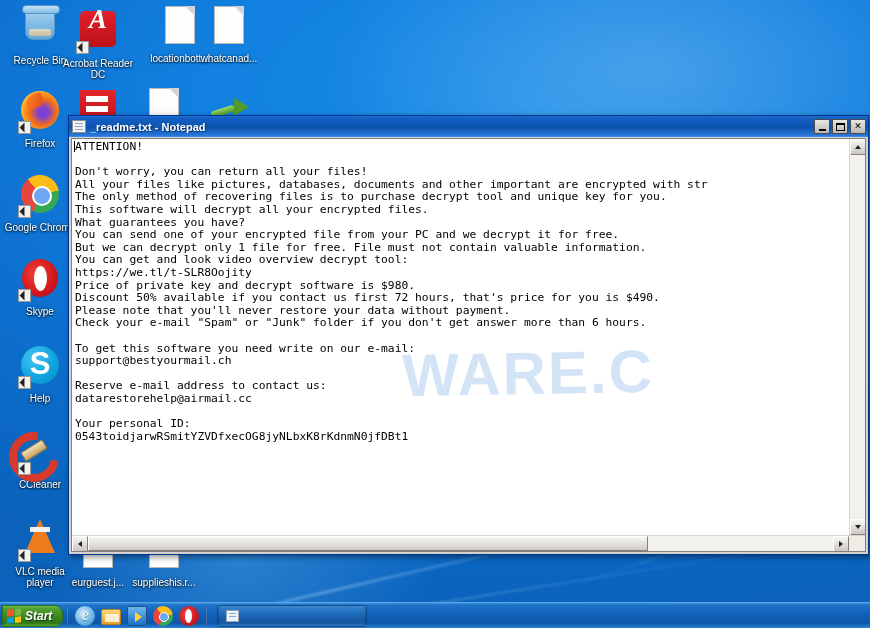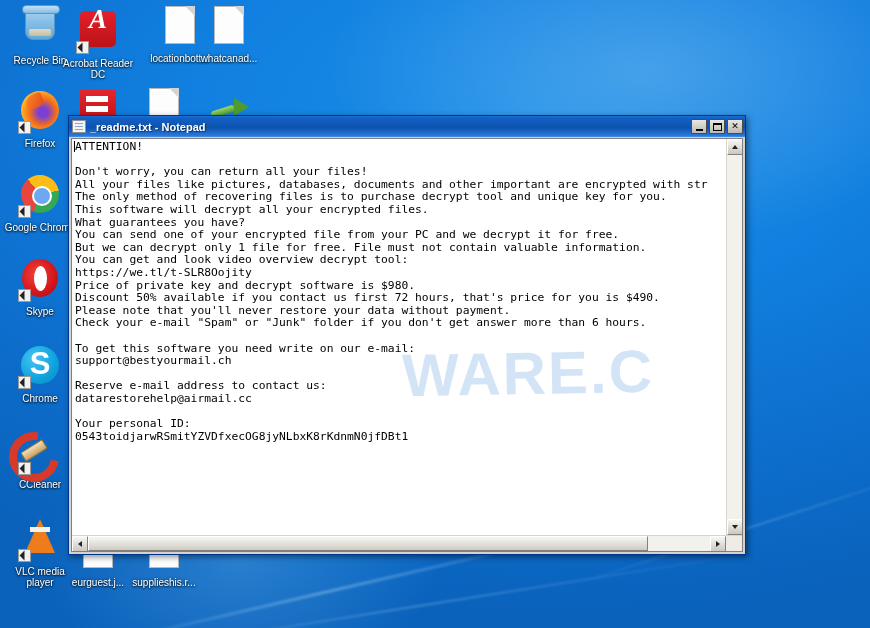--- a/index.html
+++ b/index.html
@@ -204,21 +204,21 @@
     content:""; position:absolute; right:0; top:4px;
     border-left: 15px solid #4f9b2c;
     border-top: 9px solid transparent;
     border-bottom: 9px solid transparent;
   }
 
   
   #notepad {
     position: absolute;
     left: 68px; top: 115px;
-    width: 678px; height: 440px;
+    width: 801px; height: 440px;
     background: #d6d3ce;
     border: 1px solid #00358f;
     box-shadow: 2px 2px 6px rgba(0,0,0,.45);
     display: flex; flex-direction: column;
   }
   .titlebar {
     height: 21px;
     background: linear-gradient(180deg, #1f6fd4 0%, #1360c4 10%, #0d53ae 55%, #2a7ade 95%, #4b93e8 100%);
     display: flex; align-items: center;
     padding: 0 2px 0 3px;
@@ -534,21 +534,21 @@
           <div class="opera"></div>
           <span class="shortcut-arrow"></span>
         </div>
         <span class="lbl">Skype</span>
       </div>
       <div class="icon" style="left: 4px; top: 343px;">
         <div class="glyph">
           <div class="skype"></div>
           <span class="shortcut-arrow"></span>
         </div>
-        <span class="lbl">Chrome</span>
+        <span class="lbl">Help</span>
       </div>
       <div class="icon" style="left: 4px; top: 428px;">
         <div class="glyph">
           <div class="ccleaner"></div>
           <span class="shortcut-arrow"></span>
         </div>
         <span class="lbl">CCleaner</span>
       </div>
       <div class="icon" style="left: 4px; top: 514px;">
         <div class="glyph">
@@ -633,13 +633,37 @@
         <div class="sb-track"></div>
         <div class="sb-btn">
             <span class="arr arr-right"></span>
           </div>
         <div class="sb-corner"></div>
       </div>
     </div>
     <div class="status-strip"></div>
   </div>
 
+  <div id="taskbar">
+    <div id="start-button">
+      <span class="flag">
+          <i></i>
+          <i></i>
+          <i></i>
+          <i></i>
+        </span>
+      <span>Start</span>
+    </div>
+    <div class="ql-sep"></div>
+    <div id="ql-layer" style="display:flex;align-items:center;">
+        <div class="ql ql-ie"></div>
+        <div class="ql ql-folder"></div>
+        <div class="ql ql-media"></div>
+        <div class="ql ql-chrome"></div>
+        <div class="ql ql-opera"></div>
+      </div>
+    <div class="ql-sep"></div>
+    <div class="task-btn">
+      <span class="task-icon"></span>
+      <span></span>
+    </div>
+  </div>
 </div>
 
 </body></html>

